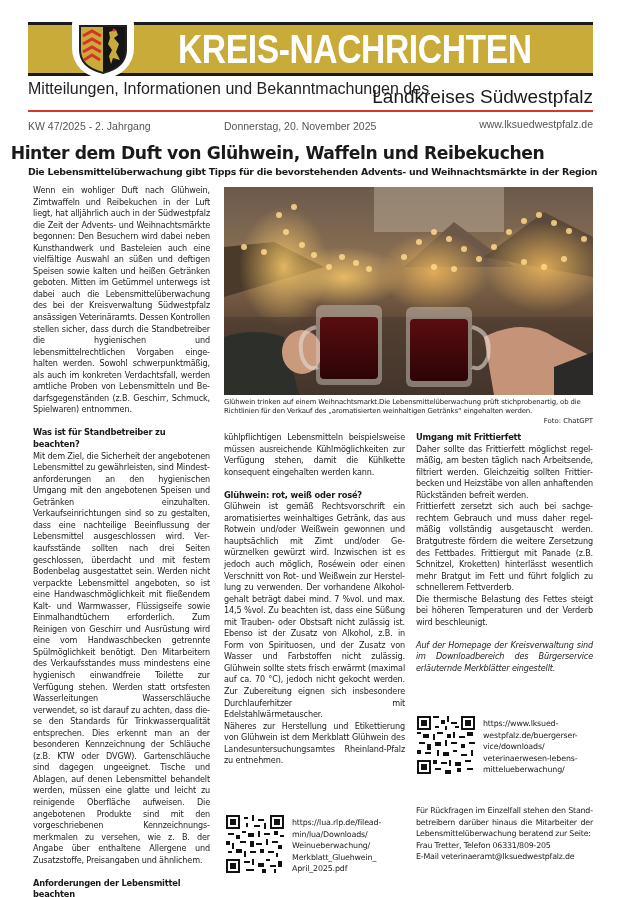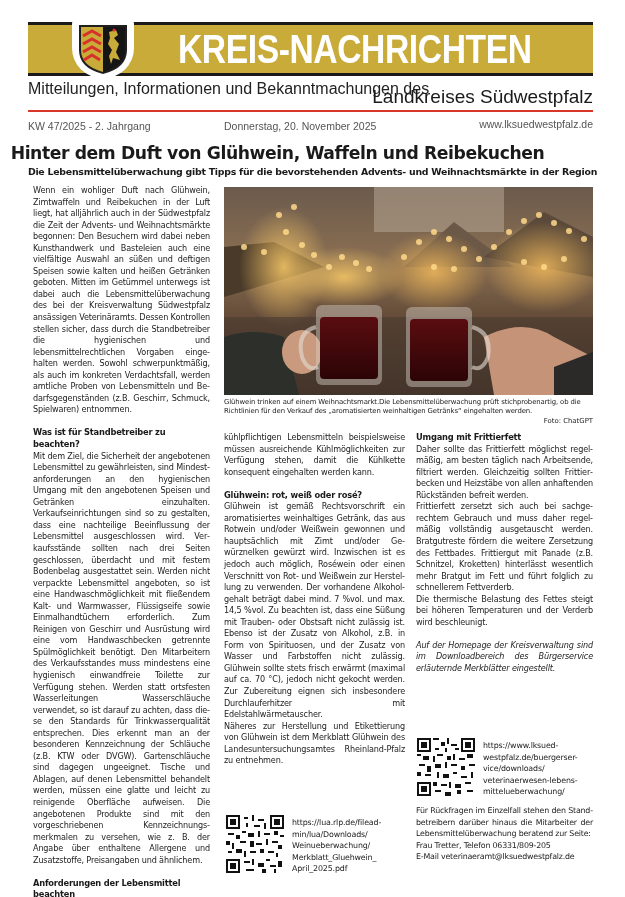--- a/index.html
+++ b/index.html
@@ -44,21 +44,21 @@
   .photo { position: absolute; left: 224px; top: 187px; width: 369px; height: 208px; overflow: hidden; background: #3a2c20; }
   .photo svg { display: block; }
   .caption { position: absolute; left: 224px; top: 398px; width: 369px; font-family: "DejaVu Sans", sans-serif; font-size: 6.9px; line-height: 9.4px; color: #222; letter-spacing: -0.12px; }
   .credit { position: absolute; left: 224px; top: 417px; width: 369px; text-align: right; font-family: "DejaVu Sans", sans-serif; font-size: 6.9px; color: #222; }
 
   
   .qr-block { position: absolute; }
   .qr-block .qr { position: absolute; left: 0; top: 0; width: 58px; height: 58px; background: #fff; }
   .qr-block .qr-url { position: absolute; left: 66px; top: 2px; font-family: "DejaVu Sans", sans-serif; font-size: 7.9px; line-height: 11.5px; color: #222; letter-spacing: -0.15px; white-space: pre-line; }
   .qr-lua { left: 226px; top: 815px; width: 180px; height: 62px; }
-  .qr-lk { left: 417px; top: 738px; width: 176px; height: 62px; }
+  .qr-lk { left: 417px; top: 716px; width: 176px; height: 62px; }
 
   .contact { position: absolute; left: 416px; top: 805px; width: 177px; font-family: "DejaVu Sans", sans-serif; font-size: 7.9px; line-height: 11.5px; color: #222; text-align: justify; letter-spacing: -0.2px; }
   .contact p { margin: 0; text-align: left; }
   .contact p.j { text-align: justify; }
 </style>
 </head>
 <body>
 
 <header>
   <div class="masthead">

